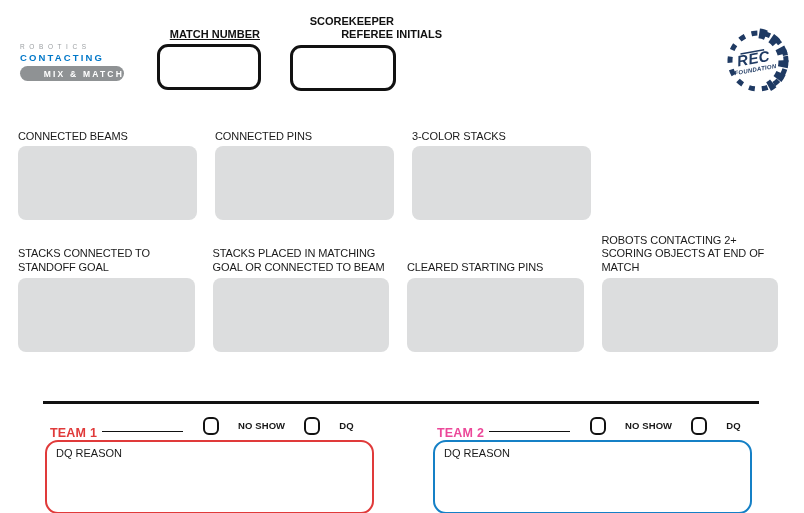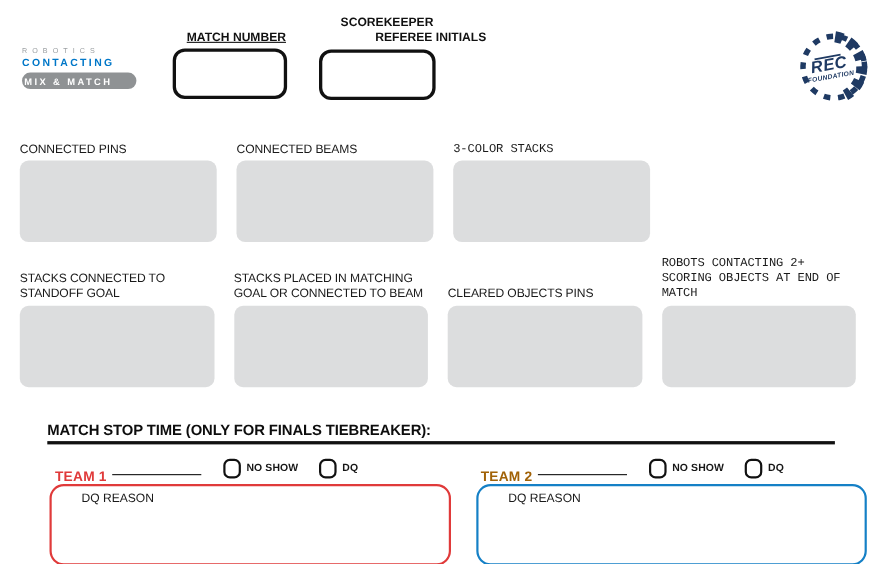--- a/index.html
+++ b/index.html
@@ -5,52 +5,52 @@
   html,body{margin:0;padding:0;background:#ffffff;}
   body{font-family:"Liberation Sans",sans-serif;color:#161616;}
   .sheet{position:relative;width:804px;height:513px;background:#fff;overflow:hidden;}
 
   
   .vex-logo{position:absolute;left:20px;top:40px;width:104px;}
   .vex-line1{display:flex;align-items:flex-end;gap:4px;height:18px;}
   .vex-iq{color:#0077c8;font-weight:bold;font-style:italic;font-size:17px;line-height:14px;letter-spacing:-1px;}
   .vex-robotics{color:#9ca0a3;font-size:6.5px;letter-spacing:4.6px;margin-top:3px;white-space:nowrap;}
   .vex-competition{color:#0077c8;font-weight:bold;font-size:9.5px;letter-spacing:2.15px;margin-top:2px;white-space:nowrap;}
-  .vex-banner{margin-top:3px;background:#8f9294;color:#fff;font-weight:bold;font-size:8.5px;letter-spacing:2.2px;text-align:left;border-radius:9px;padding:3px 0 2px 2px;width:102px;}
+  .vex-banner{margin-top:3px;background:#8f9294;color:#fff;font-weight:bold;font-size:8.5px;letter-spacing:2.2px;text-align:right;border-radius:9px;padding:3px 0 2px 2px;width:102px;}
 
   .field-label{position:absolute;font-weight:bold;font-size:11px;color:#111;text-align:right;white-space:nowrap;}
   .white-box{position:absolute;background:#fff;border:3px solid #111;border-radius:11px;}
 
   .rec-logo{position:absolute;left:724px;top:26px;width:68px;height:70px;}
 
   
   .grid-row{position:absolute;left:18px;width:772px;display:flex;}
   .cell{width:179px;margin-right:18px;display:flex;flex-direction:column;}
-  .cell:last-child{margin-right:12px;font-family:Liberation Mono, monospace;}
+  .cell:last-child{margin-right:12px;}
   .cell-label{font-size:11px;color:#1a1a1a;line-height:13.5px;display:flex;align-items:flex-end;letter-spacing:-0.1px;}
   .row1 .cell-label{height:16px;margin-bottom:3px;}
   .row2 .cell-label{height:28px;margin-bottom:4px;}
   .gray-box{background:#dcddde;border-radius:8px;height:74px;}
 
   
   .stop-heading{position:absolute;left:43px;top:383px;font-weight:bold;font-size:13.5px;color:#0d0d0d;letter-spacing:-0.1px;}
   .stop-rule{position:absolute;left:43px;top:401px;width:716px;height:3px;background:#111;}
 
   .team-row{position:absolute;top:417px;height:17px;display:flex;align-items:center;}
   .team-row.t1{left:50px;}
   .team-row.t2{left:437px;}
   .team-label{font-weight:bold;font-size:12.5px;letter-spacing:0.2px;margin-top:14px;}
   .team-line{display:inline-block;width:81px;border-bottom:1.6px solid #111;height:12px;margin-left:5px;}
   .chk-group{display:flex;align-items:center;}
   .chk-group.noshow{margin-left:20px;}
   .chk-group.dq{margin-left:19px;}
   .checkbox{width:12px;height:14px;border:2.4px solid #111;border-radius:6px;background:#fff;}
-  .chk-label{font-weight:bold;font-size:9.5px;margin-left:5px;letter-spacing:0.1px;}
+  .chk-label{font-weight:bold;font-size:9.5px;margin-left:19px;letter-spacing:0.1px;}
 
-  .dq-box{position:absolute;top:440px;height:60px;border-radius:13px;background:#fff;padding:5px 27px;box-sizing:content-box;}
+  .dq-box{position:absolute;top:440px;height:60px;border-radius:13px;background:#fff;padding:5px 9px;box-sizing:content-box;}
   .dq-box.t1{left:45px;width:307px;border:2.6px solid #e03a3a;}
   .dq-box.t2{left:433px;width:297px;border:2.6px solid #1580c6;}
   .dq-reason{font-size:11px;color:#1a1a1a;}
 </style>
 </head>
 <body>
 
 <div class="sheet">
 
   <div class="vex-logo">
@@ -74,70 +74,69 @@
         <circle cx="30" cy="35" r="19" fill="#ffffff"></circle>
         <text x="30" y="37" text-anchor="middle" font-family="Liberation Sans, sans-serif" font-weight="bold" font-style="italic" font-size="15" letter-spacing="0.5" fill="#1f3a63">REC</text>
         <path d="M18,25 H42" stroke="#1f3a63" stroke-width="1.6"></path>
         <text x="30" y="45" text-anchor="middle" font-family="Liberation Sans, sans-serif" font-weight="bold" font-style="italic" font-size="6" letter-spacing="0.3" fill="#1f3a63">FOUNDATION</text>
       </g>
     </svg>
   </div>
 
   <div class="grid-row row1" style="top:127px;">
     <div class="cell">
-      <div class="cell-label">CONNECTED PINS</div>
+      <div class="cell-label">CONNECTED BEAMS</div>
       <div class="gray-box"></div>
     </div>
     <div class="cell">
-      <div class="cell-label">CONNECTED BEAMS</div>
+      <div class="cell-label">CONNECTED PINS</div>
       <div class="gray-box"></div>
     </div>
     <div class="cell">
       <div class="cell-label">3-COLOR STACKS</div>
       <div class="gray-box"></div>
     </div>
   </div>
 
   <div class="grid-row row2" style="top:246px;">
     <div class="cell">
       <div class="cell-label">STACKS CONNECTED TO STANDOFF GOAL</div>
       <div class="gray-box"></div>
     </div>
     <div class="cell">
       <div class="cell-label">STACKS PLACED IN MATCHING GOAL OR CONNECTED TO BEAM</div>
       <div class="gray-box"></div>
     </div>
     <div class="cell">
-      <div class="cell-label">CLEARED OBJECTS PINS</div>
+      <div class="cell-label">CLEARED STARTING PINS</div>
       <div class="gray-box"></div>
     </div>
     <div class="cell">
       <div class="cell-label">ROBOTS CONTACTING 2+ SCORING OBJECTS AT END OF MATCH</div>
       <div class="gray-box"></div>
     </div>
   </div>
 
-  <div class="stop-heading">MATCH STOP TIME (ONLY FOR FINALS TIEBREAKER):</div>
   <div class="stop-rule"></div>
 
   <div class="team-row t1">
     <span class="team-label" style="color: rgb(224, 58, 58);">TEAM 1</span>
     <span class="team-line"></span>
     <span class="chk-group noshow">
       <span class="checkbox"></span>
       <span class="chk-label">NO SHOW</span>
     </span>
     <span class="chk-group dq">
       <span class="checkbox"></span>
       <span class="chk-label">DQ</span>
     </span>
   </div>
 
   <div class="team-row t2">
-    <span class="team-label" style="color: #a16207;">TEAM 2</span>
+    <span class="team-label" style="color: #ec4899;">TEAM 2</span>
     <span class="team-line"></span>
     <span class="chk-group noshow">
       <span class="checkbox"></span>
       <span class="chk-label">NO SHOW</span>
     </span>
     <span class="chk-group dq">
       <span class="checkbox"></span>
       <span class="chk-label">DQ</span>
     </span>
   </div>

